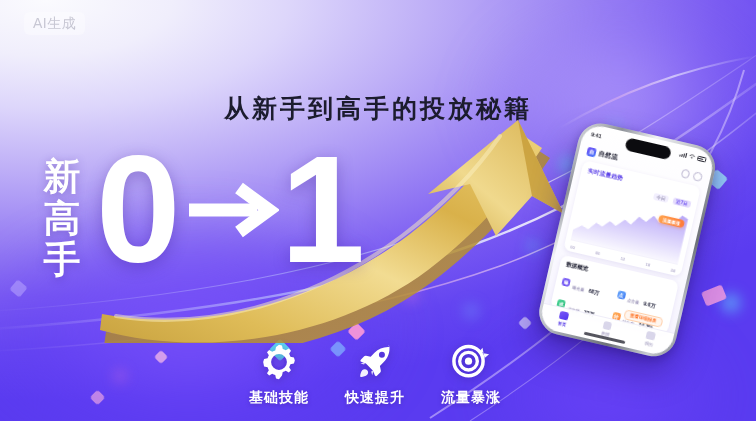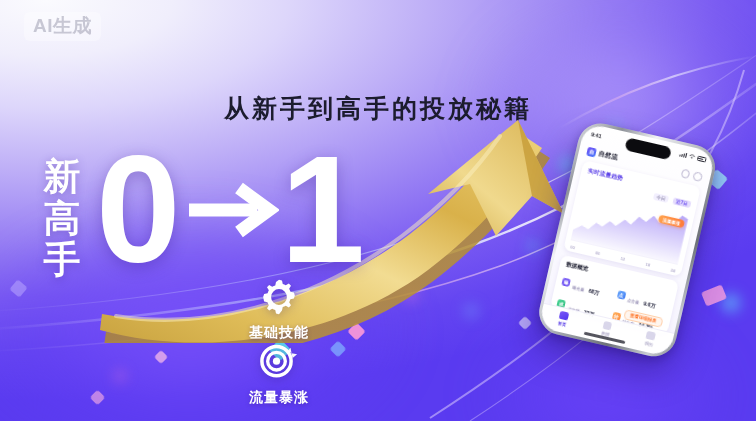--- a/index.html
+++ b/index.html
@@ -52,21 +52,21 @@
   
   .chip{ position:absolute; border-radius:3px; filter:blur(.6px); }
 
   
   .watermark{
     position:absolute; left:24px; top:12px;
     padding:3px 9px 4px;
     border-radius:6px;
     background:rgba(255,255,255,.34);
     color:rgba(150,150,170,.50);
-    font-size:19px; font-weight:700;
+    font-size:14px; font-weight:400;
     letter-spacing:.5px;
     line-height:1.15;
     user-select:none;
   }
 
   
   .title{
     position:absolute; left:0; right:0; top:32px;
     text-align:center;
     font-size:46px; font-weight:800;
@@ -300,21 +300,21 @@
     transform:translateX(-50%);
     width:42px; height:2.4px; border-radius:2px;
     background:#2b2b36;
     opacity:.8;
   }
 
   
   .features{
     position:absolute; left:236px; bottom:14px;
     width:278px;
-    display:flex; justify-content:space-between;flex-direction:column;
+    display:flex; justify-content:space-between;
   }
   .feature{
     width:86px;
     display:flex; flex-direction:column;
     align-items:center; gap:7px;
   }
   .feature .fic{
     width:40px; height:40px;
     display:flex; align-items:center; justify-content:center;
     filter:drop-shadow(0 2px 5px rgba(40,16,110,.30));
@@ -579,20 +579,30 @@
     <div class="feature">
       <span class="fic">
         <svg viewBox="0 0 48 48">
           <path fill="#ffffff" d="M24 3.2l3.6 1.1.9 4.2a16.4 16.4 0 0 1 3.6 1.5l3.7-2.2 2.6 2.6-2.2 3.7a16.4 16.4 0 0 1 1.5 3.6l4.2.9 1.1 3.6-1.1 3.6-4.2.9a16.4 16.4 0 0 1-1.5 3.6l2.2 3.7-2.6 2.6-3.7-2.2a16.4 16.4 0 0 1-3.6 1.5l-.9 4.2L24 44.8l-3.6-1.1-.9-4.2a16.4 16.4 0 0 1-3.6-1.5l-3.7 2.2-2.6-2.6 2.2-3.7a16.4 16.4 0 0 1-1.5-3.6l-4.2-.9L5 24l1.1-3.6 4.2-.9a16.4 16.4 0 0 1 1.5-3.6L9.6 12.2l2.6-2.6 3.7 2.2a16.4 16.4 0 0 1 3.6-1.5l.9-4.2L24 3.2zm0 11.3a9.5 9.5 0 1 0 0 19 9.5 9.5 0 0 0 0-19z"></path>
           <circle cx="24" cy="24" r="6.1" fill="#7b5cf2" opacity=".22"></circle>
         </svg>
       </span>
       <span class="flab">基础技能</span>
     </div>
 
+    <div class="feature">
+      <span class="fic">
+        <svg viewBox="0 0 48 48">
+          <path fill="#ffffff" d="M41.8 6.2c-6.9-.7-13.5 1.9-18.4 6.8l-4.6 4.6-5.6-1.1a2.4 2.4 0 0 0-2.2.7l-4 4c-.8.8-.5 2.1.5 2.5l5.6 2.2 8.5 8.5 2.2 5.6c.4 1 1.7 1.3 2.5.5l4-4a2.4 2.4 0 0 0 .7-2.2l-1.1-5.6 4.6-4.6c4.9-4.9 7.5-11.5 6.8-18.4a1.5 1.5 0 0 0-1.5-1.5zM32.3 19a3.6 3.6 0 1 1 0-7.2 3.6 3.6 0 0 1 0 7.2z"></path>
+          <path fill="#ffffff" d="M8.9 33.7c-1.6 1.6-2.4 4.8-2.7 6.9-.1.9.6 1.6 1.5 1.5 2.1-.3 5.3-1.1 6.9-2.7 1.5-1.5 1.5-3.9 0-5.4a3.8 3.8 0 0 0-5.7-.3z" opacity=".92"></path>
+          <path fill="#ffffff" d="M6.6 25.7l6.2-2.1-1.9 3.3zM20.6 39.8l2.1-6.2-3.3 1.9z" opacity=".8"></path>
+        </svg>
+      </span>
+      <span class="flab">快速提升</span>
+    </div>
 
     <div class="feature">
       <span class="fic">
         <svg viewBox="0 0 48 48">
           <circle cx="21" cy="23" r="17.5" fill="none" stroke="#ffffff" stroke-width="4.2"></circle>
           <circle cx="21" cy="23" r="10.6" fill="none" stroke="#ffffff" stroke-width="4"></circle>
           <circle cx="21" cy="23" r="4.3" fill="#ffffff"></circle>
           <path fill="#ffffff" d="M38.5 12.5l1.9 6.7 5.3-4.4-6.6-1.3-1.3-6.6-4.4 5.3z" opacity=".95"></path>
         </svg>
       </span>

